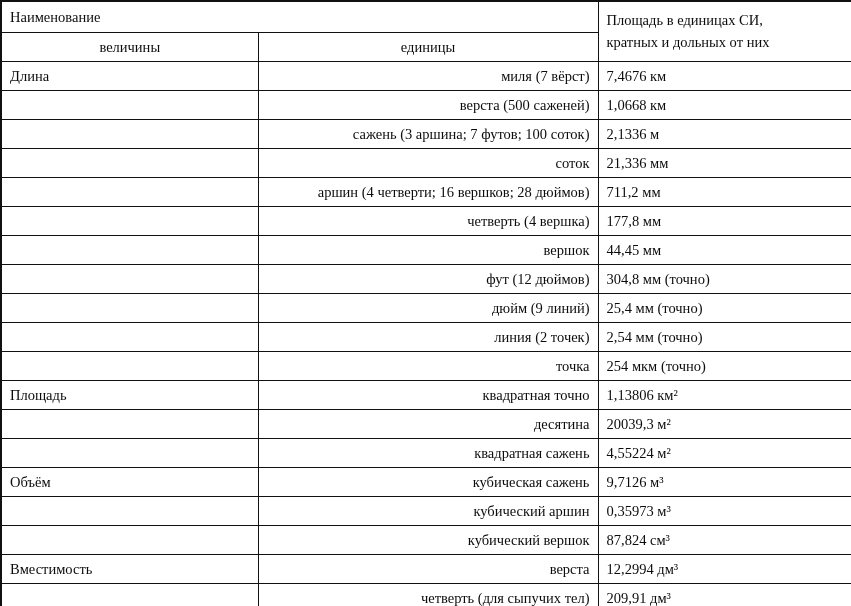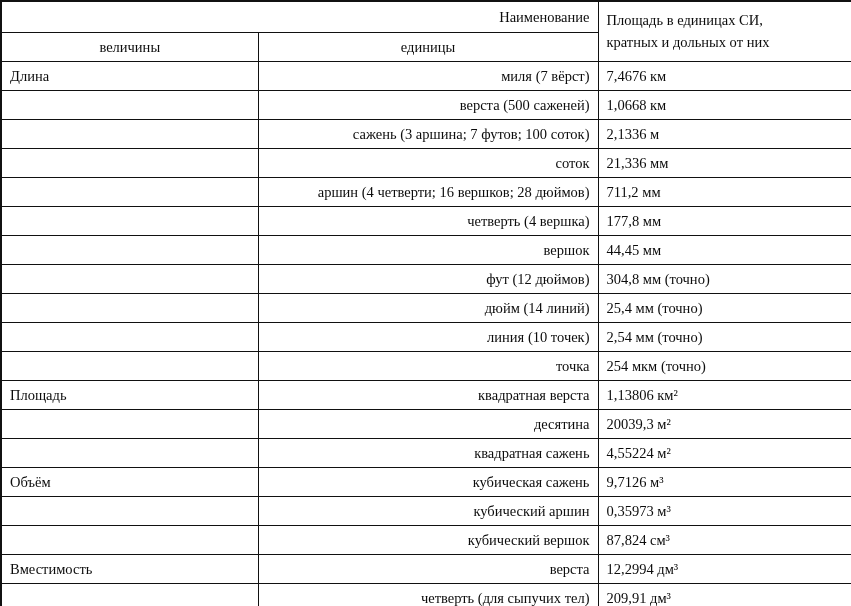--- a/index.html
+++ b/index.html
@@ -26,21 +26,21 @@
   }
   table.units-table td, table.units-table th {
     border: 1.5px solid #111111;
     padding: 2px 8px;
     font-weight: normal;
     vertical-align: middle;
     overflow: hidden;
     white-space: nowrap;
   }
   th.hdr-name {
-    text-align: right;
+    text-align: left;
     height: 26px;
   }
   th.hdr-sub {
     text-align: center;
     height: 24px;
   }
   th.hdr-value {
     text-align: left;
     vertical-align: middle;
     line-height: 1.45;
@@ -117,36 +117,36 @@
           <td class="cell-unit">вершок</td>
           <td class="cell-value">44,45 мм</td>
         </tr>
         <tr>
           <td class="cell-category"></td>
           <td class="cell-unit">фут (12 дюймов)</td>
           <td class="cell-value">304,8 мм (точно)</td>
         </tr>
         <tr>
           <td class="cell-category"></td>
-          <td class="cell-unit">дюйм (14 линий)</td>
+          <td class="cell-unit">дюйм (9 линий)</td>
           <td class="cell-value">25,4 мм (точно)</td>
         </tr>
         <tr>
           <td class="cell-category"></td>
-          <td class="cell-unit">линия (10 точек)</td>
+          <td class="cell-unit">линия (2 точек)</td>
           <td class="cell-value">2,54 мм (точно)</td>
         </tr>
         <tr>
           <td class="cell-category"></td>
           <td class="cell-unit">точка</td>
           <td class="cell-value">254 мкм (точно)</td>
         </tr>
         <tr>
           <td class="cell-category">Площадь</td>
-          <td class="cell-unit">квадратная верста</td>
+          <td class="cell-unit">квадратная точно</td>
           <td class="cell-value">1,13806 км²</td>
         </tr>
         <tr>
           <td class="cell-category"></td>
           <td class="cell-unit">десятина</td>
           <td class="cell-value">20039,3 м²</td>
         </tr>
         <tr>
           <td class="cell-category"></td>
           <td class="cell-unit">квадратная сажень</td>

